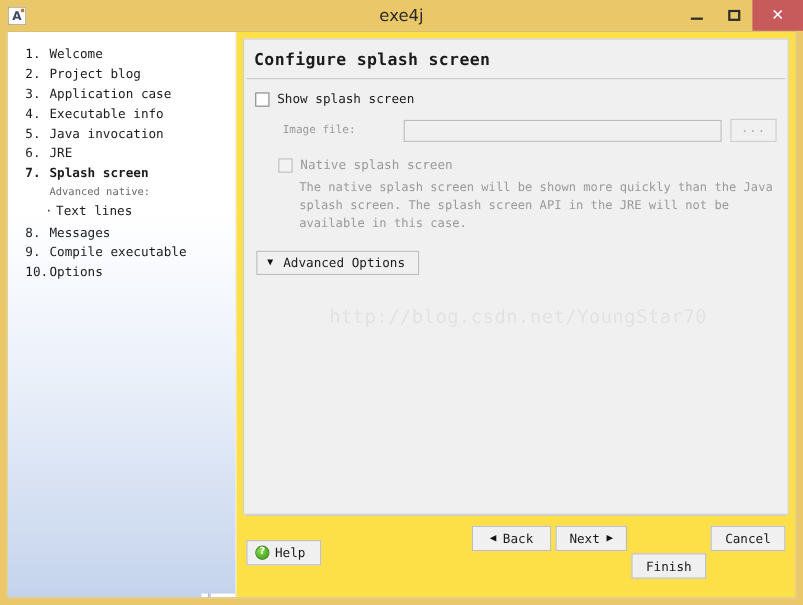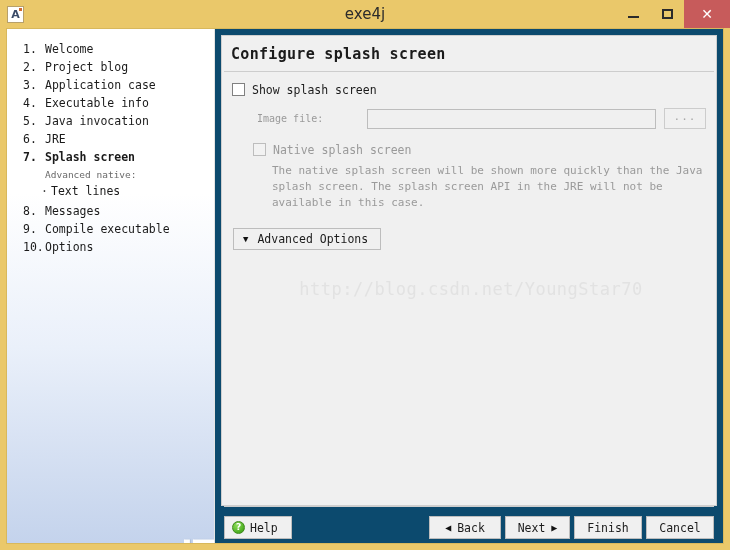--- a/index.html
+++ b/index.html
@@ -178,24 +178,24 @@
     color: #ffffff;
     letter-spacing: -1px;
     text-shadow: 0 1px 1px rgba(140,160,195,0.55);
     white-space: nowrap;
     line-height: 1;
   }
 
   
   #content {
     flex: 1 1 auto;
-    background: #0c4a6e;
+    background: #fde047;
     display: flex;
     flex-direction: column;
-    padding: 6px 6px 2px 6px;
+    padding: 6px 6px 15px 6px;
     box-sizing: border-box;
     position: relative;
   }
   #panel {
     flex: 1 1 auto;
     border: 1px solid #cfcfcf;
     background: #f0f0f0;
     box-sizing: border-box;
     position: relative;
     overflow: hidden;
@@ -211,20 +211,21 @@
     height: 1px;
     background: #cdcdcd;
     margin: 0 2px;
   }
   #panel-body {
     padding: 11px 10px 0 10px;
   }
 
   .row-check {
     display: flex;
+    align-items: center;
     gap: 7px;
   }
   .cbox {
     width: 13px;
     height: 13px;
     flex: 0 0 13px;
     border: 1px solid #808080;
     background: #ffffff;
     box-sizing: border-box;
   }
@@ -373,21 +374,21 @@
     justify-content: center;
     line-height: 1;
   }
   #footer-right {
     margin-left: auto;
     display: flex;
     gap: 4px;
   }
   #back-btn { width: 72px; }
   #next-btn { width: 65px; }
-  #finish-btn { width: 68px; }
+  #finish-btn { width: 68px; margin-top: 25px; }
   #cancel-btn { width: 68px; align-items: center; }
   .arrow {
     font-size: 10px;
     line-height: 1;
     color: #111;
   }
   #footer-divider {
     height: 1px;
     background: #cdcdcd;
     margin: 0 3px;

